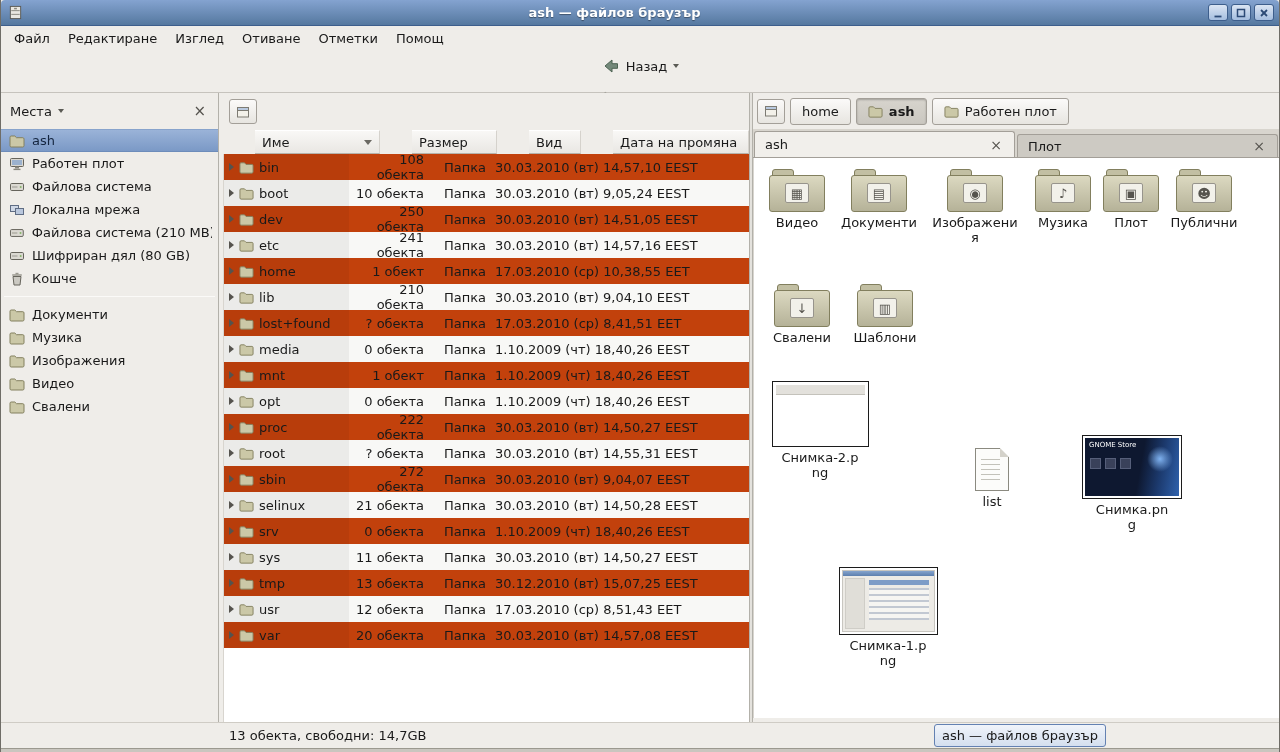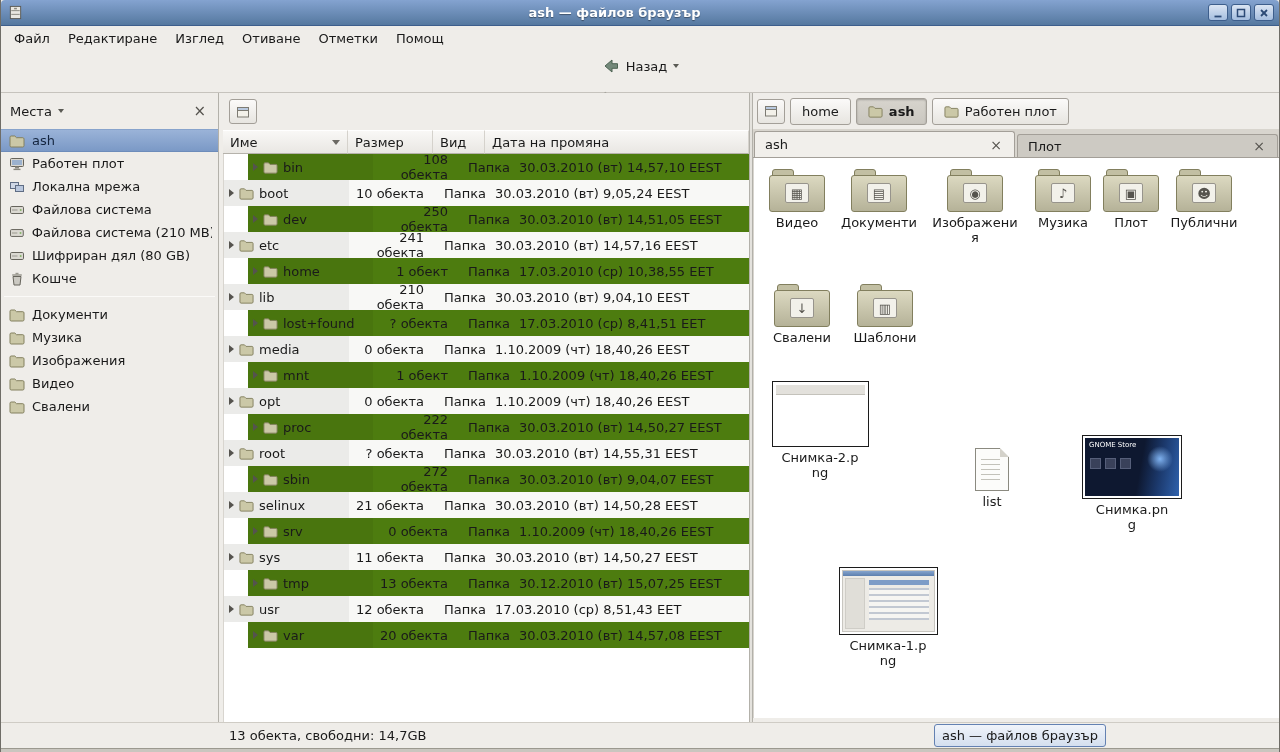--- a/index.html
+++ b/index.html
@@ -47,27 +47,27 @@
 
   .vsplit{position:absolute;left:748px;top:93px;bottom:30px;width:4px;background:#e4e2dd;
           border-left:1px solid #b3b1aa;border-right:1px solid #b3b1aa;}
 
   .listpane{position:absolute;left:222px;top:93px;width:526px;bottom:30px;background:#efede9;}
   .lp-top{position:absolute;top:0;left:0;right:0;height:37px;padding:6px 0 0 6px;}
   .mini-btn{width:28px;height:25px;border:1px solid #a39f98;border-radius:3px;
             background:linear-gradient(#fbfaf9,#e7e5e0);display:inline-flex;align-items:center;justify-content:center;}
   .lp-head{position:absolute;top:37px;left:0;right:0;height:24px;display:flex;}
   .hcell{display:flex;align-items:center;padding:0 7px;background:linear-gradient(#f9f8f6,#e9e7e3);
-         border-right:1px solid #d5d2cc;border-bottom:1px solid #b5b2ab;border-top:1px solid #fff;}
+         border-right:1px solid #d5d2cc;border-bottom:1px solid #b5b2ab;border-top:1px solid #fff;margin-left:32px;}
   .hcell.h0{width:125px;}.hcell.h1{width:85px;}.hcell.h2{width:52px;}.hcell.h3{flex:1;}
   .sortind{margin-left:auto;width:0;height:0;border-left:4px solid transparent;border-right:4px solid transparent;
            border-top:5px solid #6b6963;}
   .lp-body{position:absolute;top:61px;left:0;right:0;bottom:0;background:#fff;overflow:hidden;border-left:1px solid #d8d5cf;}
   .trow{display:flex;height:26px;align-items:center;}
-  .trow.even{background:#4d7c0f;margin-left:24px;}
+  .trow.even{background:#c2410c;}
   .trow.odd{background:#f8f8f6;}
   .c-name{width:125px;height:100%;display:flex;align-items:center;gap:5px;padding-left:5px;background:rgba(0,0,0,0.05);}
   .c-size{width:85px;text-align:right;padding-right:10px;}
   .c-type{width:52px;padding-left:3px;text-align:right;}
   .c-date{flex:1;padding-left:9px;white-space:nowrap;}
   .expander{width:0;height:0;border-top:4px solid transparent;border-bottom:4px solid transparent;
             border-left:5px solid #55534e;flex:none;}
 
   .iconpane{position:absolute;left:752px;top:93px;right:0;bottom:30px;background:#efede9;}
   .ip-top{position:absolute;top:0;left:0;right:0;height:36px;display:flex;align-items:center;padding:0 4px;gap:5px;}
@@ -261,32 +261,32 @@
           <svg width="16" height="16" viewBox="0 0 16 16">
             <rect x="1.5" y="2.5" width="13" height="8" rx="1" fill="#d9d7d0" stroke="#66645c"></rect>
             <rect x="3" y="4" width="10" height="5" fill="#9cb2ce"></rect>
             <rect x="6" y="10.5" width="4" height="2" fill="#8a887e"></rect>
             <rect x="4.5" y="12.7" width="7" height="1.4" fill="#8a887e"></rect>
           </svg>
           <span class="side-label">Работен плот</span>
         </div>
         <div class="side-item">
           <svg width="16" height="16" viewBox="0 0 16 16">
-            <rect x="1.5" y="3.5" width="8" height="6" fill="#cfd8e6" stroke="#5f6d84"></rect>
-            <rect x="6.5" y="6.5" width="8" height="6" fill="#b9c7dd" stroke="#5f6d84"></rect>
-          </svg>
-          <span class="side-label">Локална мрежа</span>
-        </div>
-        <div class="side-item">
-          <svg width="16" height="16" viewBox="0 0 16 16">
             <rect x="1.5" y="4.5" width="13" height="7" rx="1.2" fill="#dbd9d2" stroke="#66645c"></rect>
             <circle cx="11.7" cy="8" r="1" fill="#86b36a"></circle>
             <rect x="3" y="7.5" width="5.5" height="1" fill="#9a988f"></rect>
           </svg>
           <span class="side-label">Файлова система</span>
+        </div>
+        <div class="side-item">
+          <svg width="16" height="16" viewBox="0 0 16 16">
+            <rect x="1.5" y="3.5" width="8" height="6" fill="#cfd8e6" stroke="#5f6d84"></rect>
+            <rect x="6.5" y="6.5" width="8" height="6" fill="#b9c7dd" stroke="#5f6d84"></rect>
+          </svg>
+          <span class="side-label">Локална мрежа</span>
         </div>
         <div class="side-item">
           <svg width="16" height="16" viewBox="0 0 16 16">
             <rect x="1.5" y="4.5" width="13" height="7" rx="1.2" fill="#dbd9d2" stroke="#66645c"></rect>
             <circle cx="11.7" cy="8" r="1" fill="#86b36a"></circle>
             <rect x="3" y="7.5" width="5.5" height="1" fill="#9a988f"></rect>
           </svg>
           <span class="side-label">Файлова система (210 MB)</span>
         </div>
         <div class="side-item">

